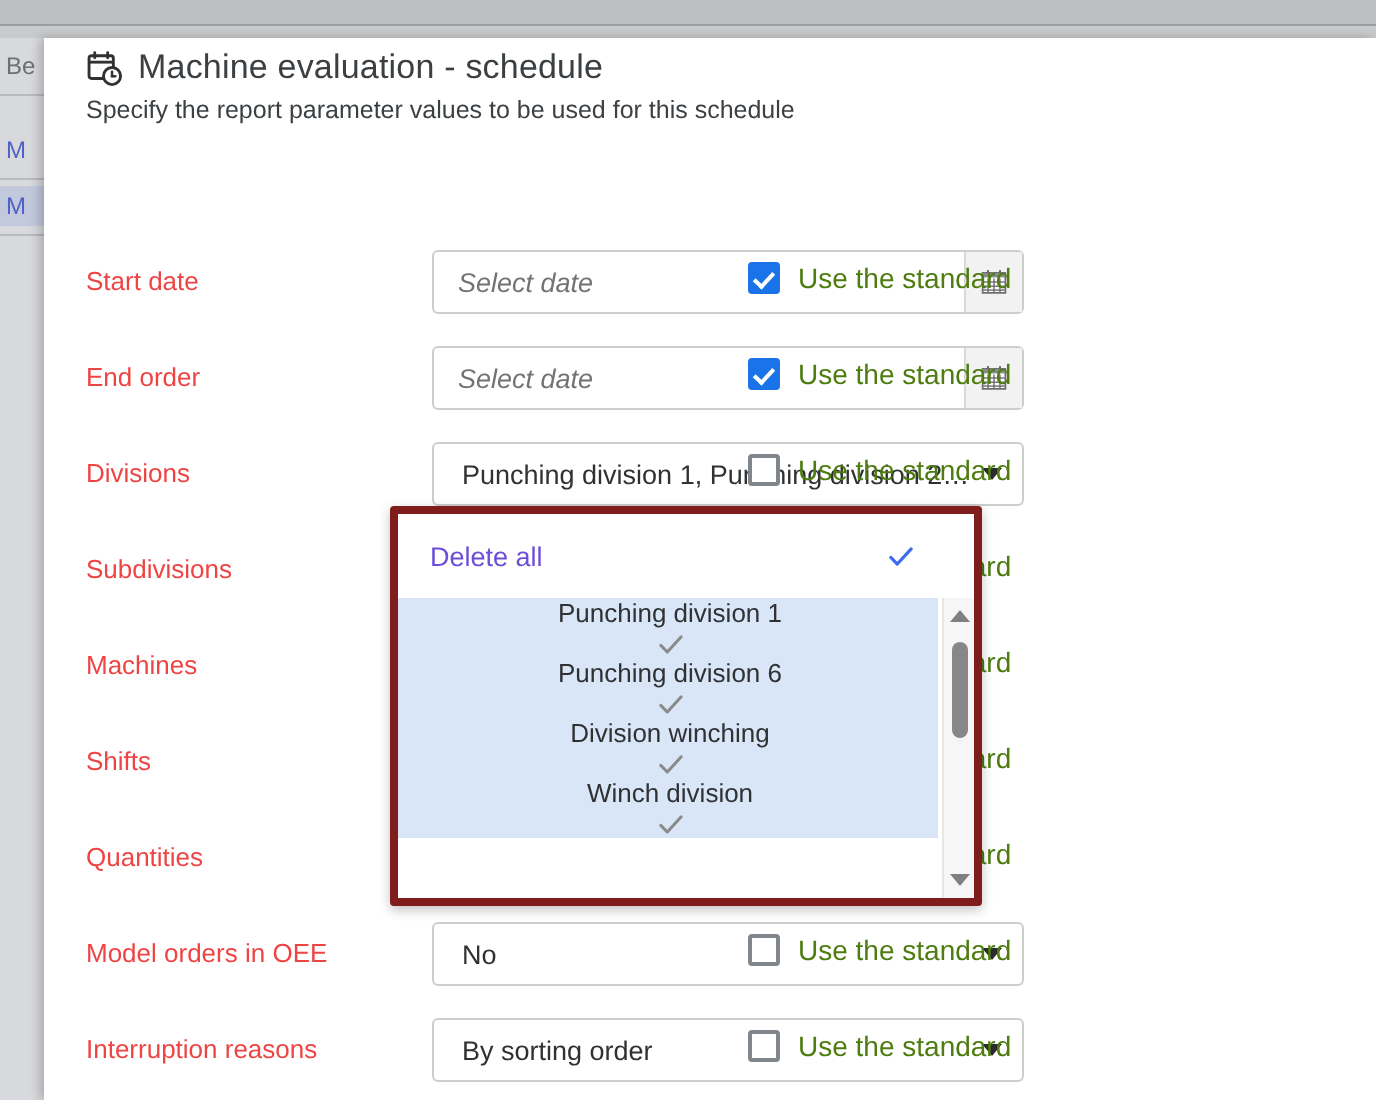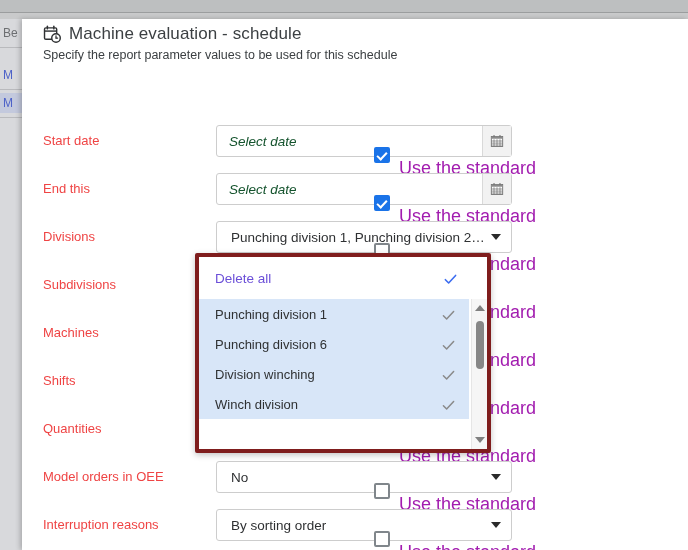--- a/index.html
+++ b/index.html
@@ -139,21 +139,21 @@
 
   
   .date-field { display: flex; align-items: stretch; }
   .date-text {
     flex: 1 1 auto;
     display: flex;
     align-items: center;
     padding-left: 12px;
     font-size: 13.5px;
     font-style: italic;
-    color: #14532d;
+    color: #737373;
     white-space: nowrap;
     overflow: hidden;
   }
   .date-btn {
     flex: 0 0 auto;
     width: 28px;
     border-left: 1px solid #d9d9d9;
     background: #f2f2f2;
     display: flex;
     align-items: center;
@@ -208,24 +208,23 @@
   .chk.on::after {
     content: "";
     position: absolute;
     left: 3.4px; top: 0.6px;
     width: 4px; height: 8px;
     border: solid #fff;
     border-width: 0 2px 2px 0;
     transform: rotate(43deg);
   }
   .chk-label {
-    font-size: 18px;
-    color: #a21caf;
-    white-space: nowrap;
-    margin-top: 27px;
+    font-size: 14px;
+    color: #4d7c0f;
+    white-space: nowrap;
   }
 
   
   .menu {
     position: absolute;
     left: 173px;
     top: 234px;
     width: 296px;
     background: #c2410c;
     border: 4px solid #7f1d1d;
@@ -259,20 +258,21 @@
     width: 270px;
   }
   .menu-item {
     height: 30px;
     display: flex;
     align-items: center;
     justify-content: space-between;
     padding: 0 14px 0 16px;
     background: #fff;
     box-sizing: border-box;
+    flex-direction: column;
   }
   .menu-item.sel { background: #d8e6f8; }
   .menu-item-label {
     font-size: 13px;
     color: #2f3133;
     white-space: nowrap;
   }
 
   .tick {
     width: 13px; height: 13px;
@@ -365,21 +365,21 @@
                 </g>
               </svg>
             </div>
           </div>
           <div class="chk-wrap">
             <span class="chk on"></span>
             <span class="chk-label">Use the standard</span>
           </div>
         </div>
         <div class="row">
-          <div class="row-label">End this</div>
+          <div class="row-label">End order</div>
           <div class="field date-field">
             <div class="date-text">Select date</div>
             <div class="date-btn">
               <svg viewBox="0 0 16 16" width="14" height="14" xmlns="http://www.w3.org/2000/svg">
                 <rect x="1.5" y="2.8" width="13" height="11.4" fill="#fff" stroke="#6d6d6d" stroke-width="1"></rect>
                 <rect x="1.5" y="2.8" width="13" height="2.6" fill="#8a8a8a"></rect>
                 <line x1="4.6" y1="1.2" x2="4.6" y2="3.2" stroke="#6d6d6d" stroke-width="1.2"></line>
                 <line x1="11.4" y1="1.2" x2="11.4" y2="3.2" stroke="#6d6d6d" stroke-width="1.2"></line>
                 <g stroke="#6d6d6d" stroke-width="0.8">
                   <line x1="4.6" y1="6" x2="4.6" y2="14"></line>

